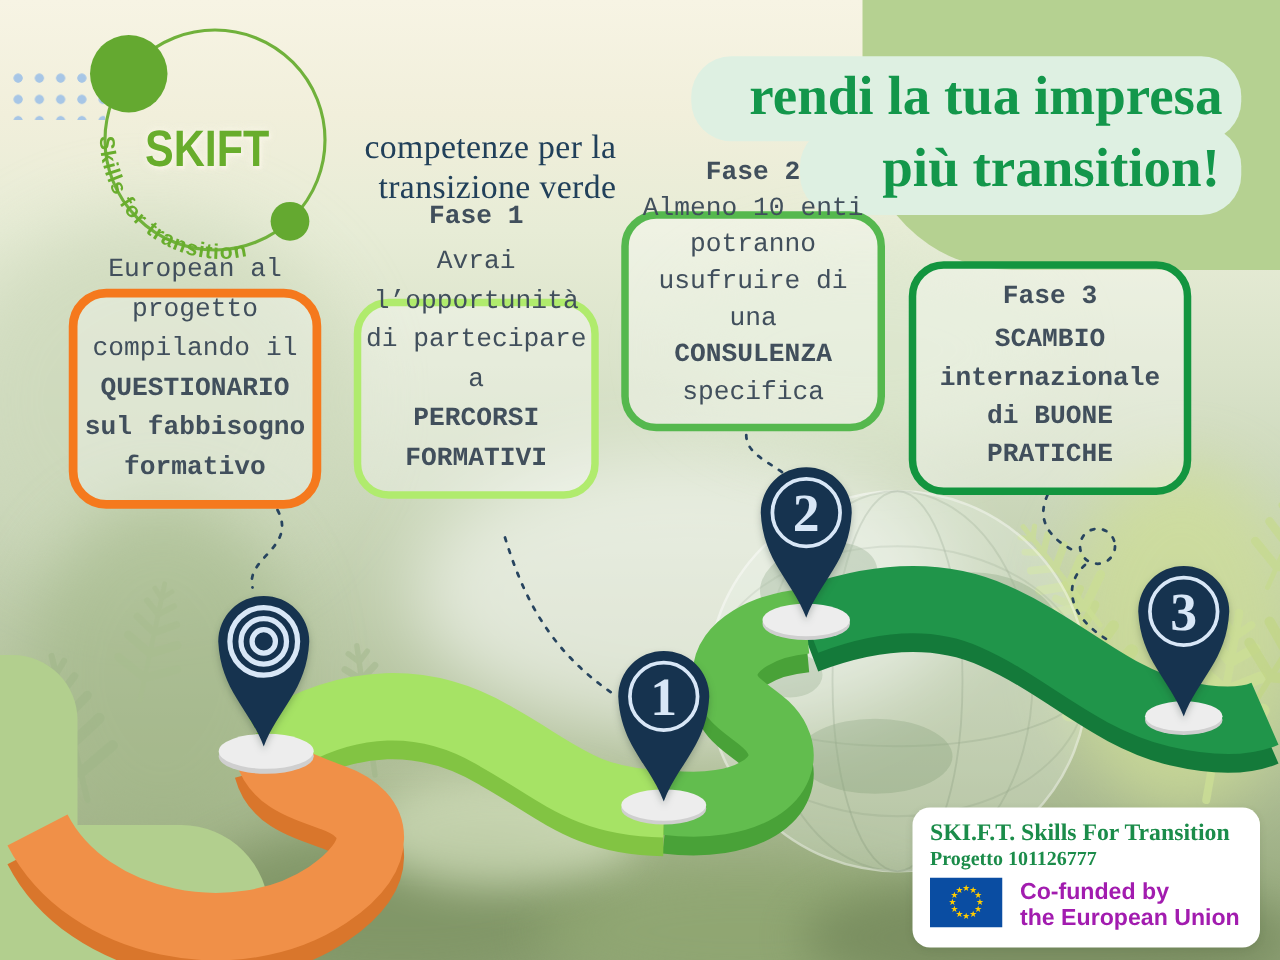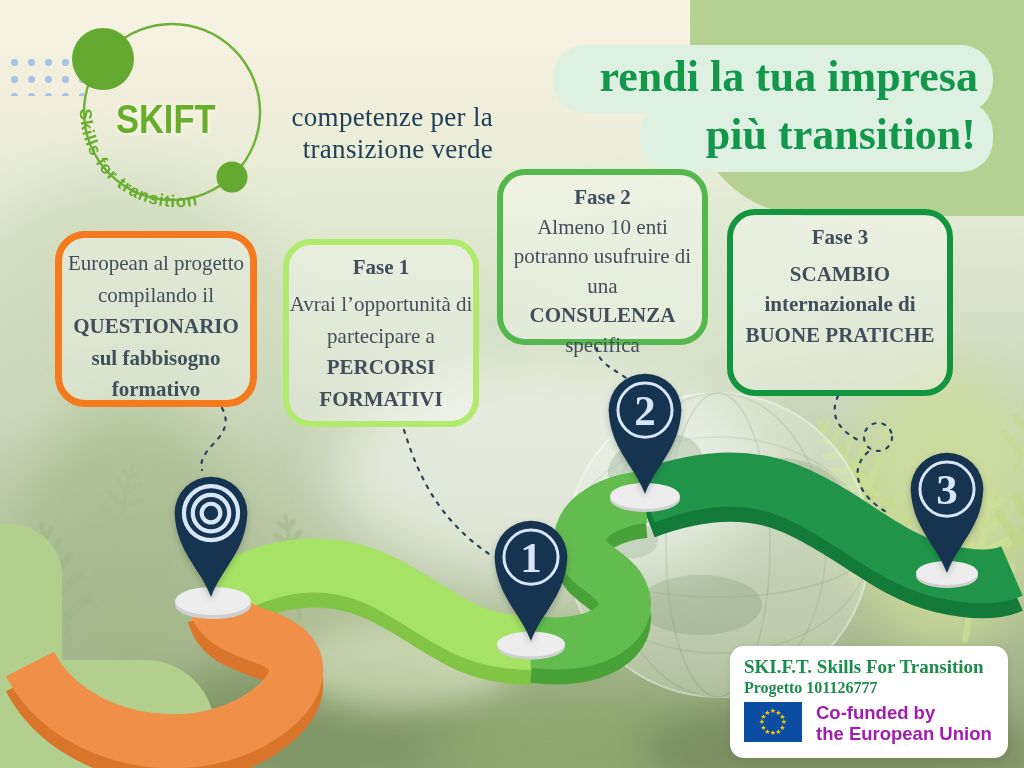--- a/index.html
+++ b/index.html
@@ -28,22 +28,22 @@
              text-shadow:0 0 6px rgba(247,244,229,.95),0 0 10px rgba(247,244,229,.9),2px 2px 2px rgba(247,244,229,.8);}
   .tagline{position:absolute;left:233px;top:102px;width:260px;text-align:right;
            font-family:Liberation Serif, serif;font-size:27px;line-height:1.18;
            color:#21405a;letter-spacing:.3px;}
   
   .hl-blob{position:absolute;background:#def0e2;border-radius:32px;}
   .hl-text{position:absolute;text-align:right;color:#13974b;font-weight:600;
            font-family:"Liberation Serif",serif;font-size:44px;line-height:1.0;}
   
   .pbox{position:absolute;border-radius:30px;background:rgba(255,255,255,.32);
-        display:flex;flex-direction:column;justify-content:flex-start;align-items:center;
-        text-align:center;color:#414f5c;font-family:Liberation Serif, serif;
+        display:flex;flex-direction:column;justify-content:flex-end;align-items:center;
+        text-align:center;color:#414f5c;font-family:Liberation Mono, monospace;
         padding:10px 0;box-sizing:border-box;}
   .pbox .ttl{font-weight:700;font-size:21px;margin-bottom:9px;}
   .pbox .body{font-size:21px;line-height:1.5;}
   .pbox .b{font-weight:700;display:block;}
   
   .pin{position:absolute;width:84px;height:131px;filter:drop-shadow(0 3px 3px rgba(20,40,30,.25));}
   
   .eu-box{position:absolute;left:730px;top:646px;width:278px;height:112px;background:#ffffff;
           border-radius:14px;box-shadow:0 2px 6px rgba(60,80,50,.15);}
   .eu-name{position:absolute;left:14px;top:10px;font-weight:700;font-size:19px;color:#1b8c4a;
@@ -191,21 +191,21 @@
     <text x="45" y="62" text-anchor="middle" font-family="Liberation Serif, serif" font-weight="700" font-size="46" fill="#d8e7f7">3</text>
   </svg>
 
   <div class="pbox" style="left:55px;top:231px;width:202px;height:176px;border:7px solid #f5791d;">
     <div class="body">
       <span>European al progetto compilando il</span>
       <span class="b">QUESTIONARIO sul fabbisogno formativo</span>
     </div>
   </div>
 
-  <div class="pbox" style="left:283px;top:239px;width:196px;height:188px;border:6px solid #b0eb6d;border-radius:28px;">
+  <div class="pbox" style="left:283px;top:239px;width:196px;height:160px;border:6px solid #b0eb6d;border-radius:28px;">
     <div class="ttl">Fase 1</div>
     <div class="body">
       <span>Avrai l’opportunità di partecipare a</span>
       <span class="b">PERCORSI FORMATIVI</span>
     </div>
   </div>
 
   <div class="pbox" style="left:497px;top:169px;width:211px;height:176px;border:6px solid #55b84e;border-radius:28px;">
     <div class="ttl" style="margin-bottom:3px;">Fase 2</div>
     <div class="body" style="line-height:1.4;">

